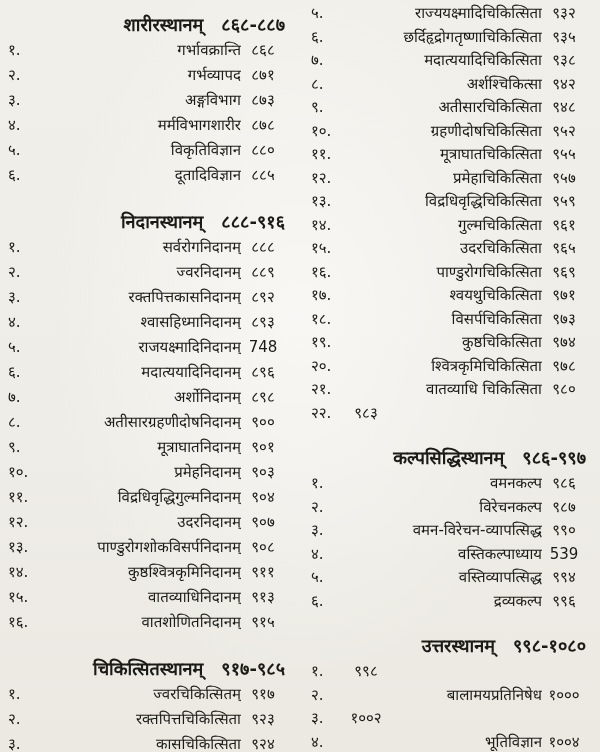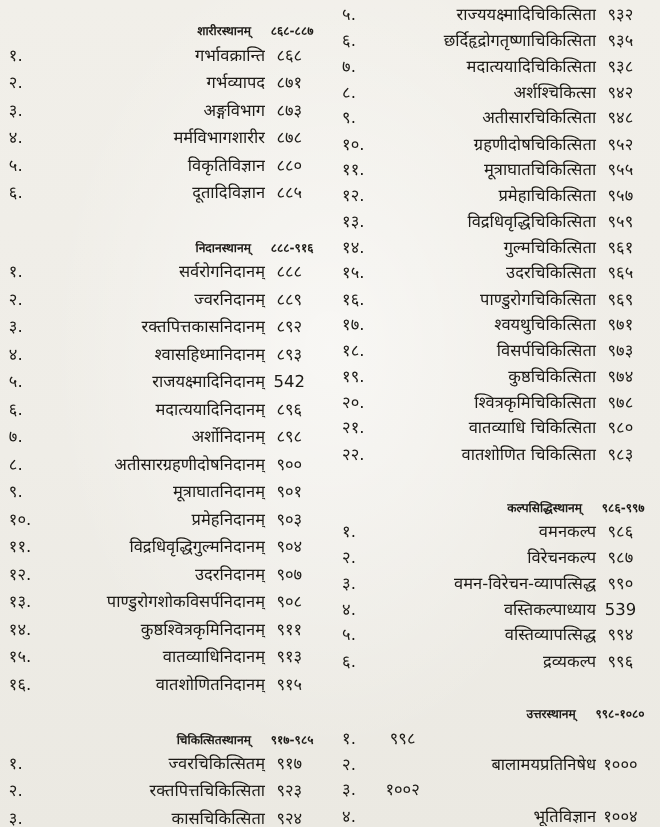--- a/index.html
+++ b/index.html
@@ -57,21 +57,21 @@
   .e-page {
     flex: none;
     min-width: 44px;
     text-align: center;
   }
 
   .row.heading {
     justify-content: flex-end;
     gap: 18px;
     font-weight: bold;
-    font-size: 11px;
+    font-size: 18px;
     height: 30px;
     align-items: flex-end;
     padding-bottom: 5px;
     box-sizing: content-box;
     margin-top: 12px;
   }
   .col .row.heading:first-child { margin-top: 2px; }
   .h-title { white-space: nowrap; }
   .h-range { white-space: nowrap; }
 </style>
@@ -134,21 +134,21 @@
     <span class="e-page">८९२</span>
   </div>
       <div class="row entry">
     <span class="e-num">४.</span>
     <span class="e-title">श्वासहिध्मानिदानम्</span>
     <span class="e-page">८९३</span>
   </div>
       <div class="row entry">
     <span class="e-num">५.</span>
     <span class="e-title">राजयक्ष्मादिनिदानम्</span>
-    <span class="e-page">542</span>
+    <span class="e-page">748</span>
   </div>
       <div class="row entry">
     <span class="e-num">६.</span>
     <span class="e-title">मदात्ययादिनिदानम्</span>
     <span class="e-page">८९६</span>
   </div>
       <div class="row entry">
     <span class="e-num">७.</span>
     <span class="e-title">अर्शोनिदानम्</span>
     <span class="e-page">८९८</span>
@@ -299,21 +299,20 @@
     <span class="e-title">श्वित्रकृमिचिकित्सिता</span>
     <span class="e-page">९७८</span>
   </div>
       <div class="row entry">
     <span class="e-num">२१.</span>
     <span class="e-title">वातव्याधि चिकित्सिता</span>
     <span class="e-page">९८०</span>
   </div>
       <div class="row entry">
     <span class="e-num">२२.</span>
-    <span class="e-title">वातशोणित चिकित्सिता</span>
     <span class="e-page">९८३</span>
   </div>
       <div class="row heading">
     <span class="h-title">कल्पसिद्धिस्थानम्</span>
     <span class="h-range">९८६-९९७</span>
   </div>
       <div class="row entry">
     <span class="e-num">१.</span>
     <span class="e-title">वमनकल्प</span>
     <span class="e-page">९८६</span>

